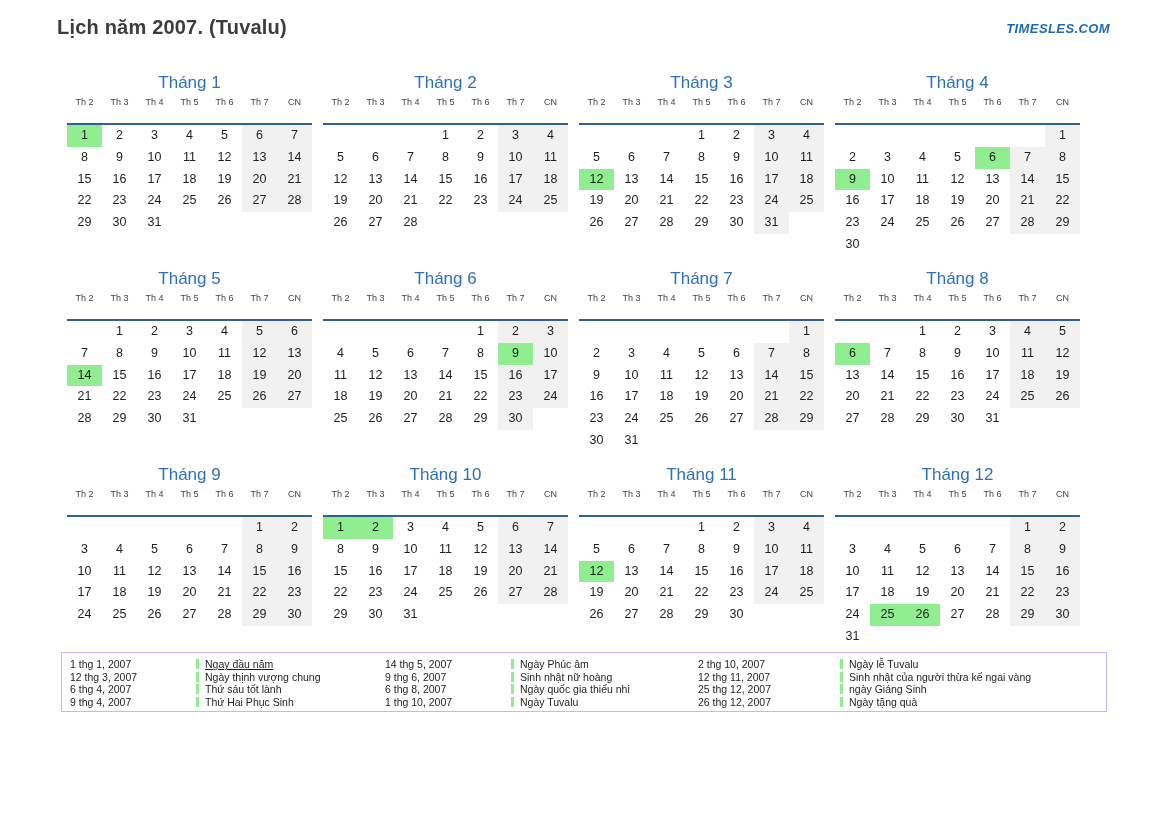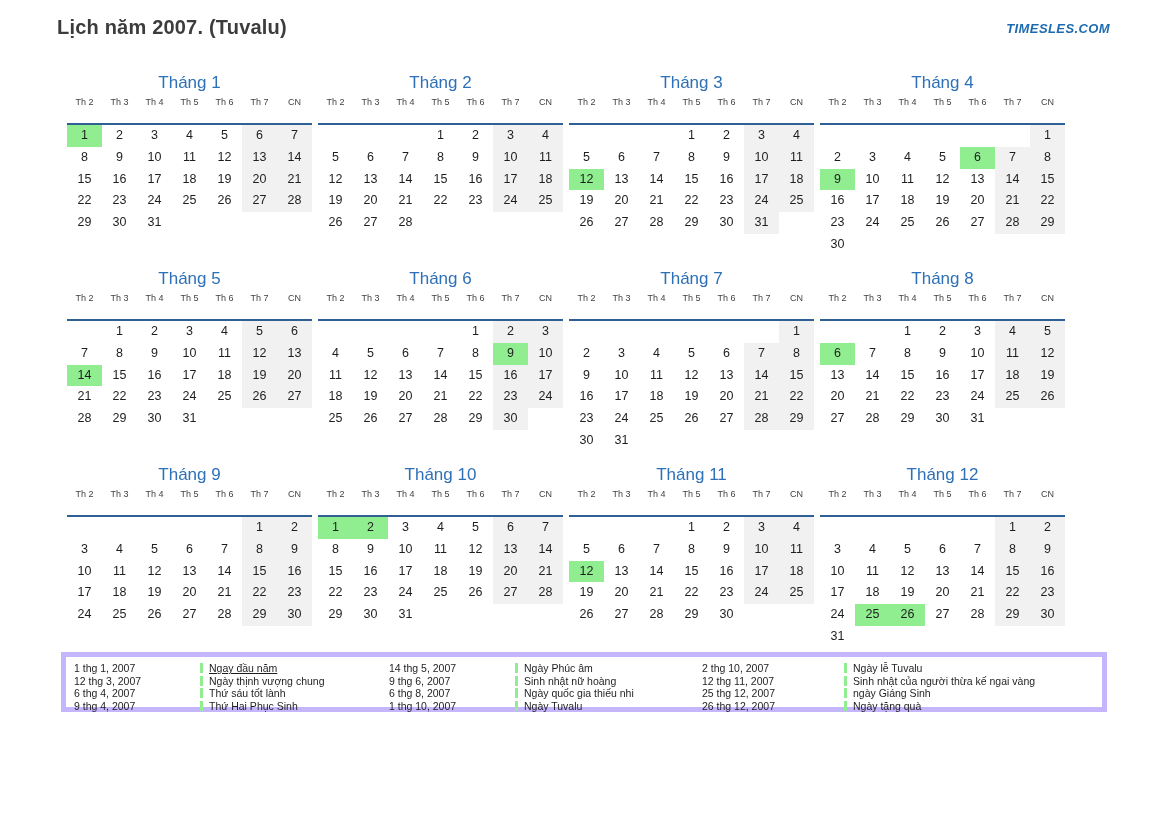--- a/index.html
+++ b/index.html
@@ -8,34 +8,34 @@
     font-family:"Liberation Sans", sans-serif;
     position:relative; overflow:hidden;
   }
   .topbar { position:absolute; top:16px; left:57px; right:59px; display:flex; justify-content:space-between; align-items:flex-start;gap:33px; }
   .page-title { font-size:20px; font-weight:600; color:#3c3c3c; margin:0; letter-spacing:0.2px; }
   .site-link { font-size:13px; font-weight:600; color:#1e6ab0; text-decoration:none; margin-top:5px; letter-spacing:0.4px; cursor:pointer;font-style:italic; }
 
   .months {
     position:absolute; top:72px; left:67px;
     display:grid; grid-template-columns:repeat(4,245px);
-    column-gap:6px; grid-auto-rows:196px;
+    column-gap:11px; grid-auto-rows:196px;
   }
   .month { width:245px; }
   .month-title { text-align:center; color:#2d70b7; font-size:17px; font-weight:400; height:25px; line-height:21px; }
   .week-head { display:grid; grid-template-columns:repeat(7,35px); border-bottom:2px solid #2e6093; padding-bottom:16px; }
   .wd { text-align:center; font-size:9px; color:#3f3f3f; }
   .wrow { display:grid; grid-template-columns:repeat(7,35px); }
   .day { height:21.8px; line-height:21.8px; text-align:center; font-size:12.5px; color:#1e1e1e; }
   .day.we { background:#f1f1f1; }
   .day.hl { background:#90ee90; }
 
   .legend {
     position:absolute; left:61px; top:652px; width:1046px; height:60px;
-    border:5px solid #c4b5fd; box-sizing:border-box;
+    border:1px solid #c4b5fd; box-sizing:border-box;
     padding:5px 0 0 8px;
     display:grid;
     grid-template-columns:126px 189px 126px 187px 142px auto;
     grid-auto-rows:12.6px;
     font-size:10.5px; color:#1e1e1e; align-items:center;
   }
   .lg-date { white-space:nowrap; }
   .lg-label { display:flex; align-items:center; white-space:nowrap; }
   .lg-mark { width:3px; height:10px; background:#90ee90; margin-right:6px; flex:0 0 3px; }
 </style>

